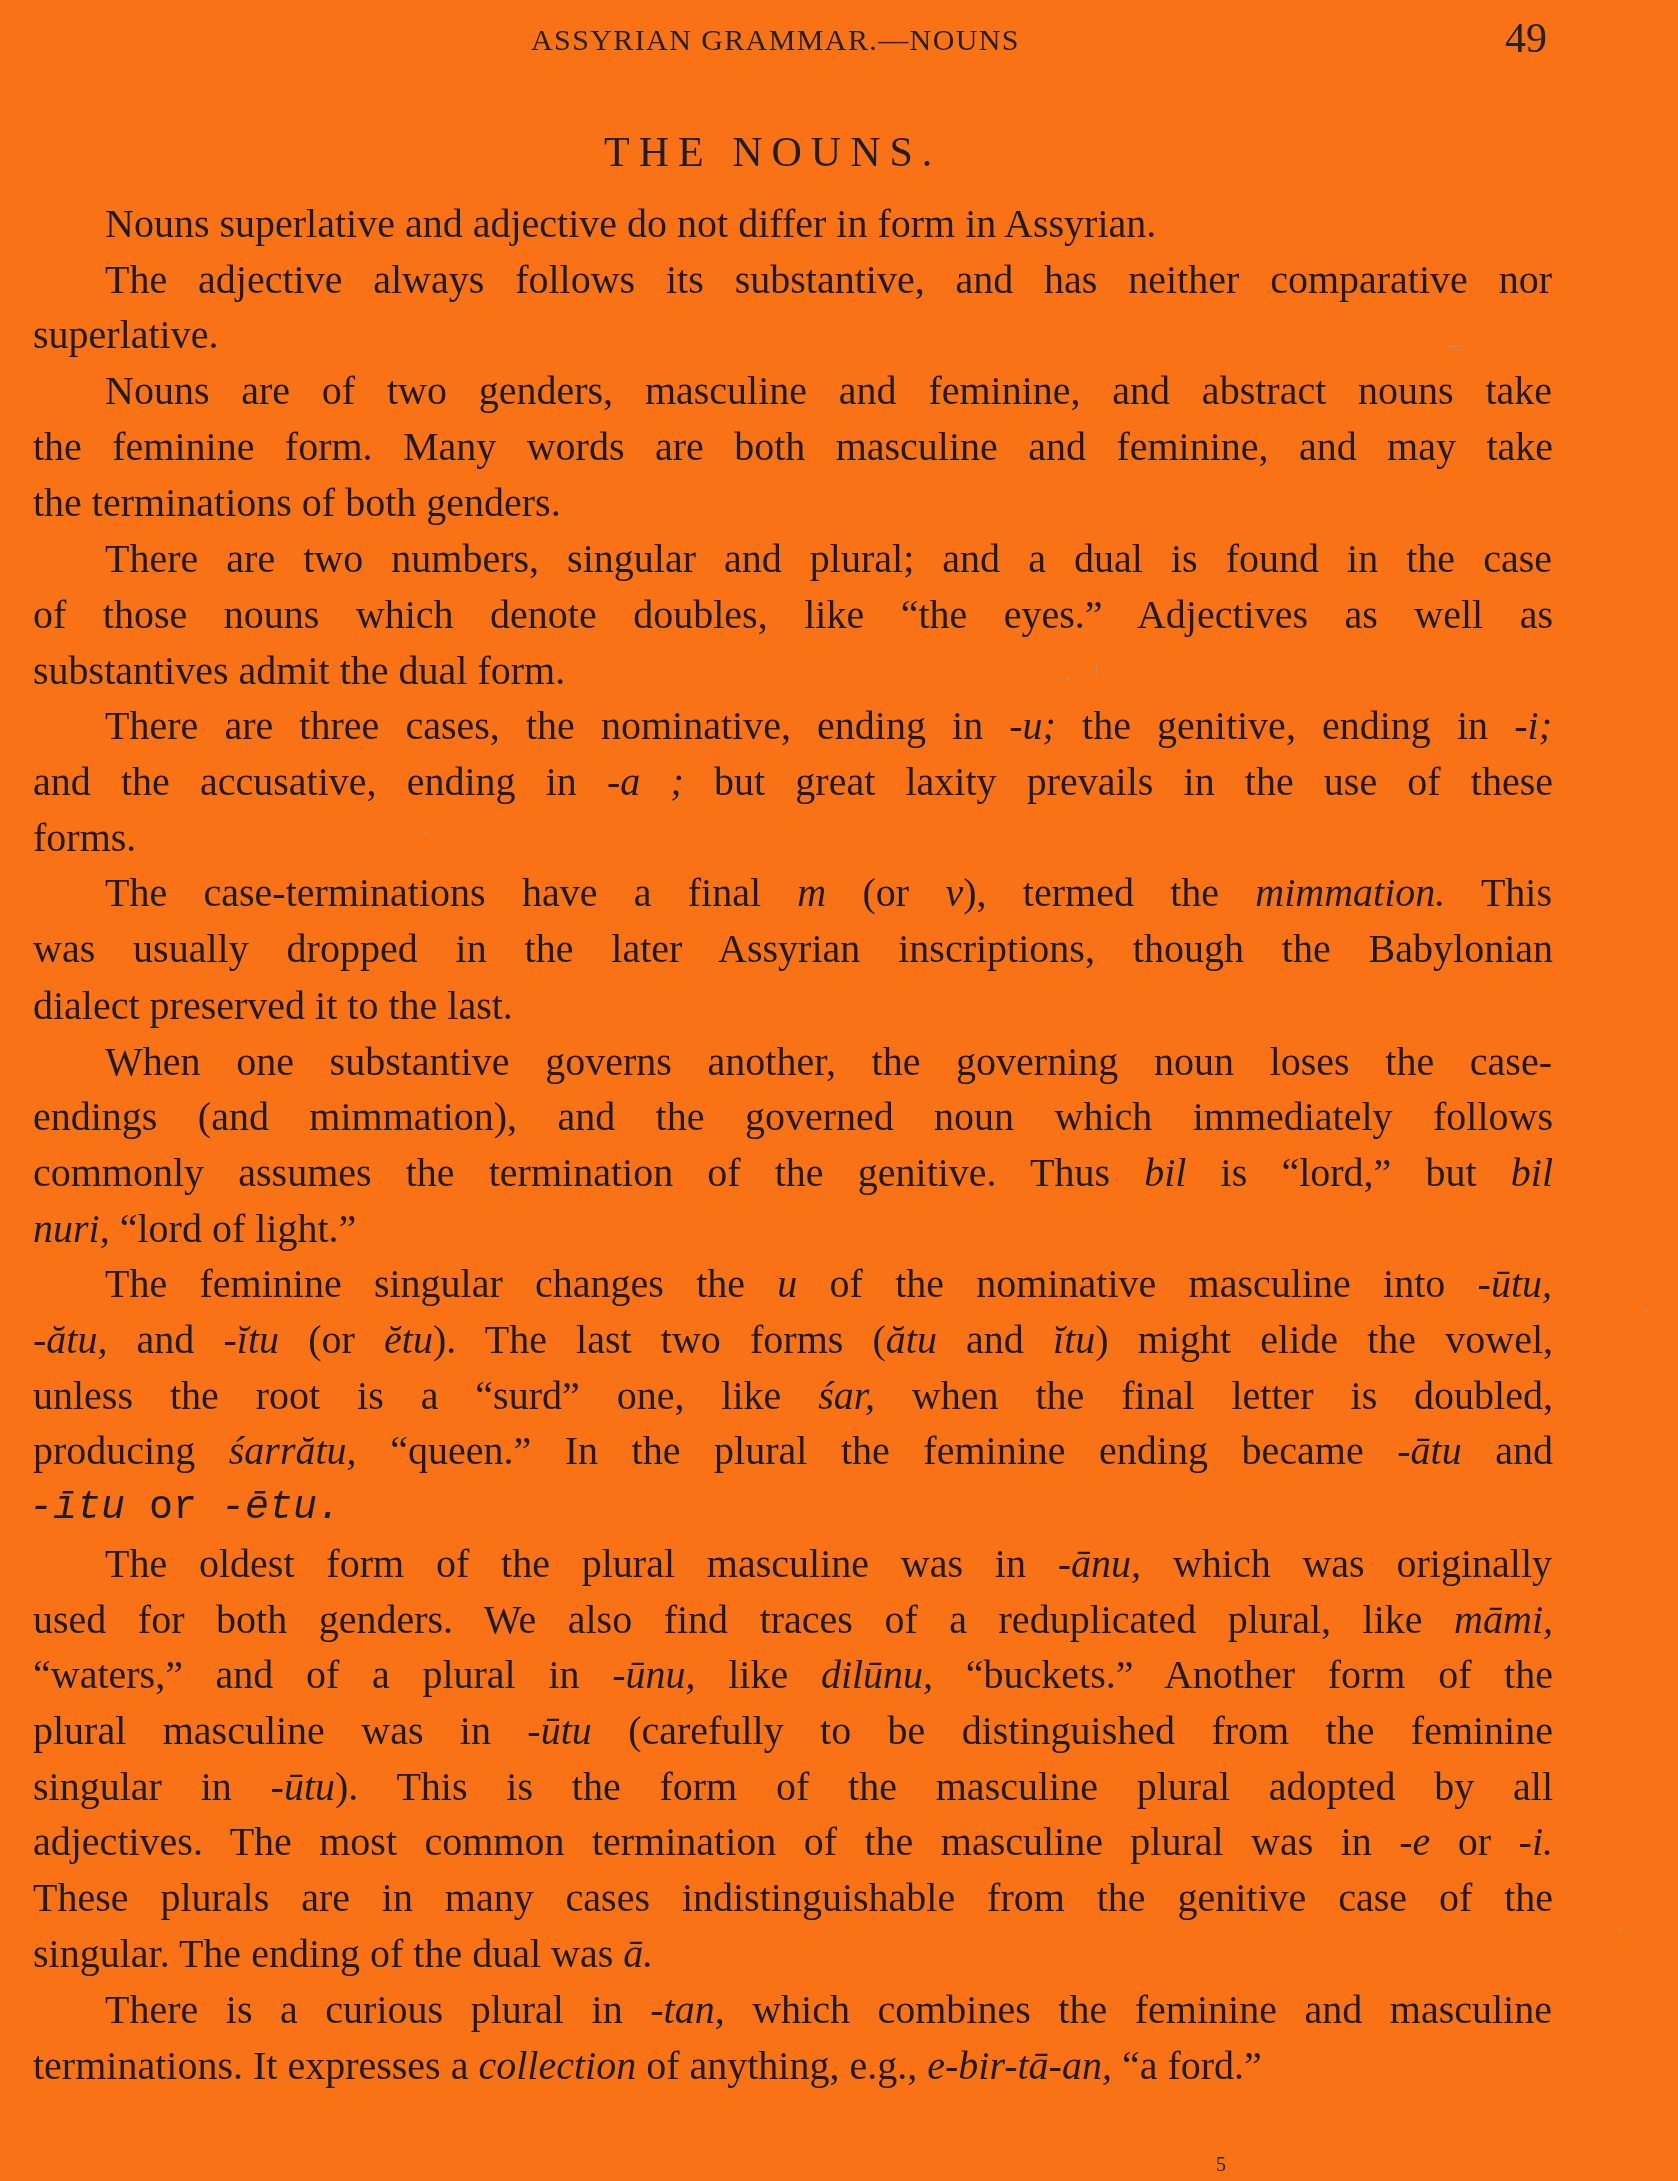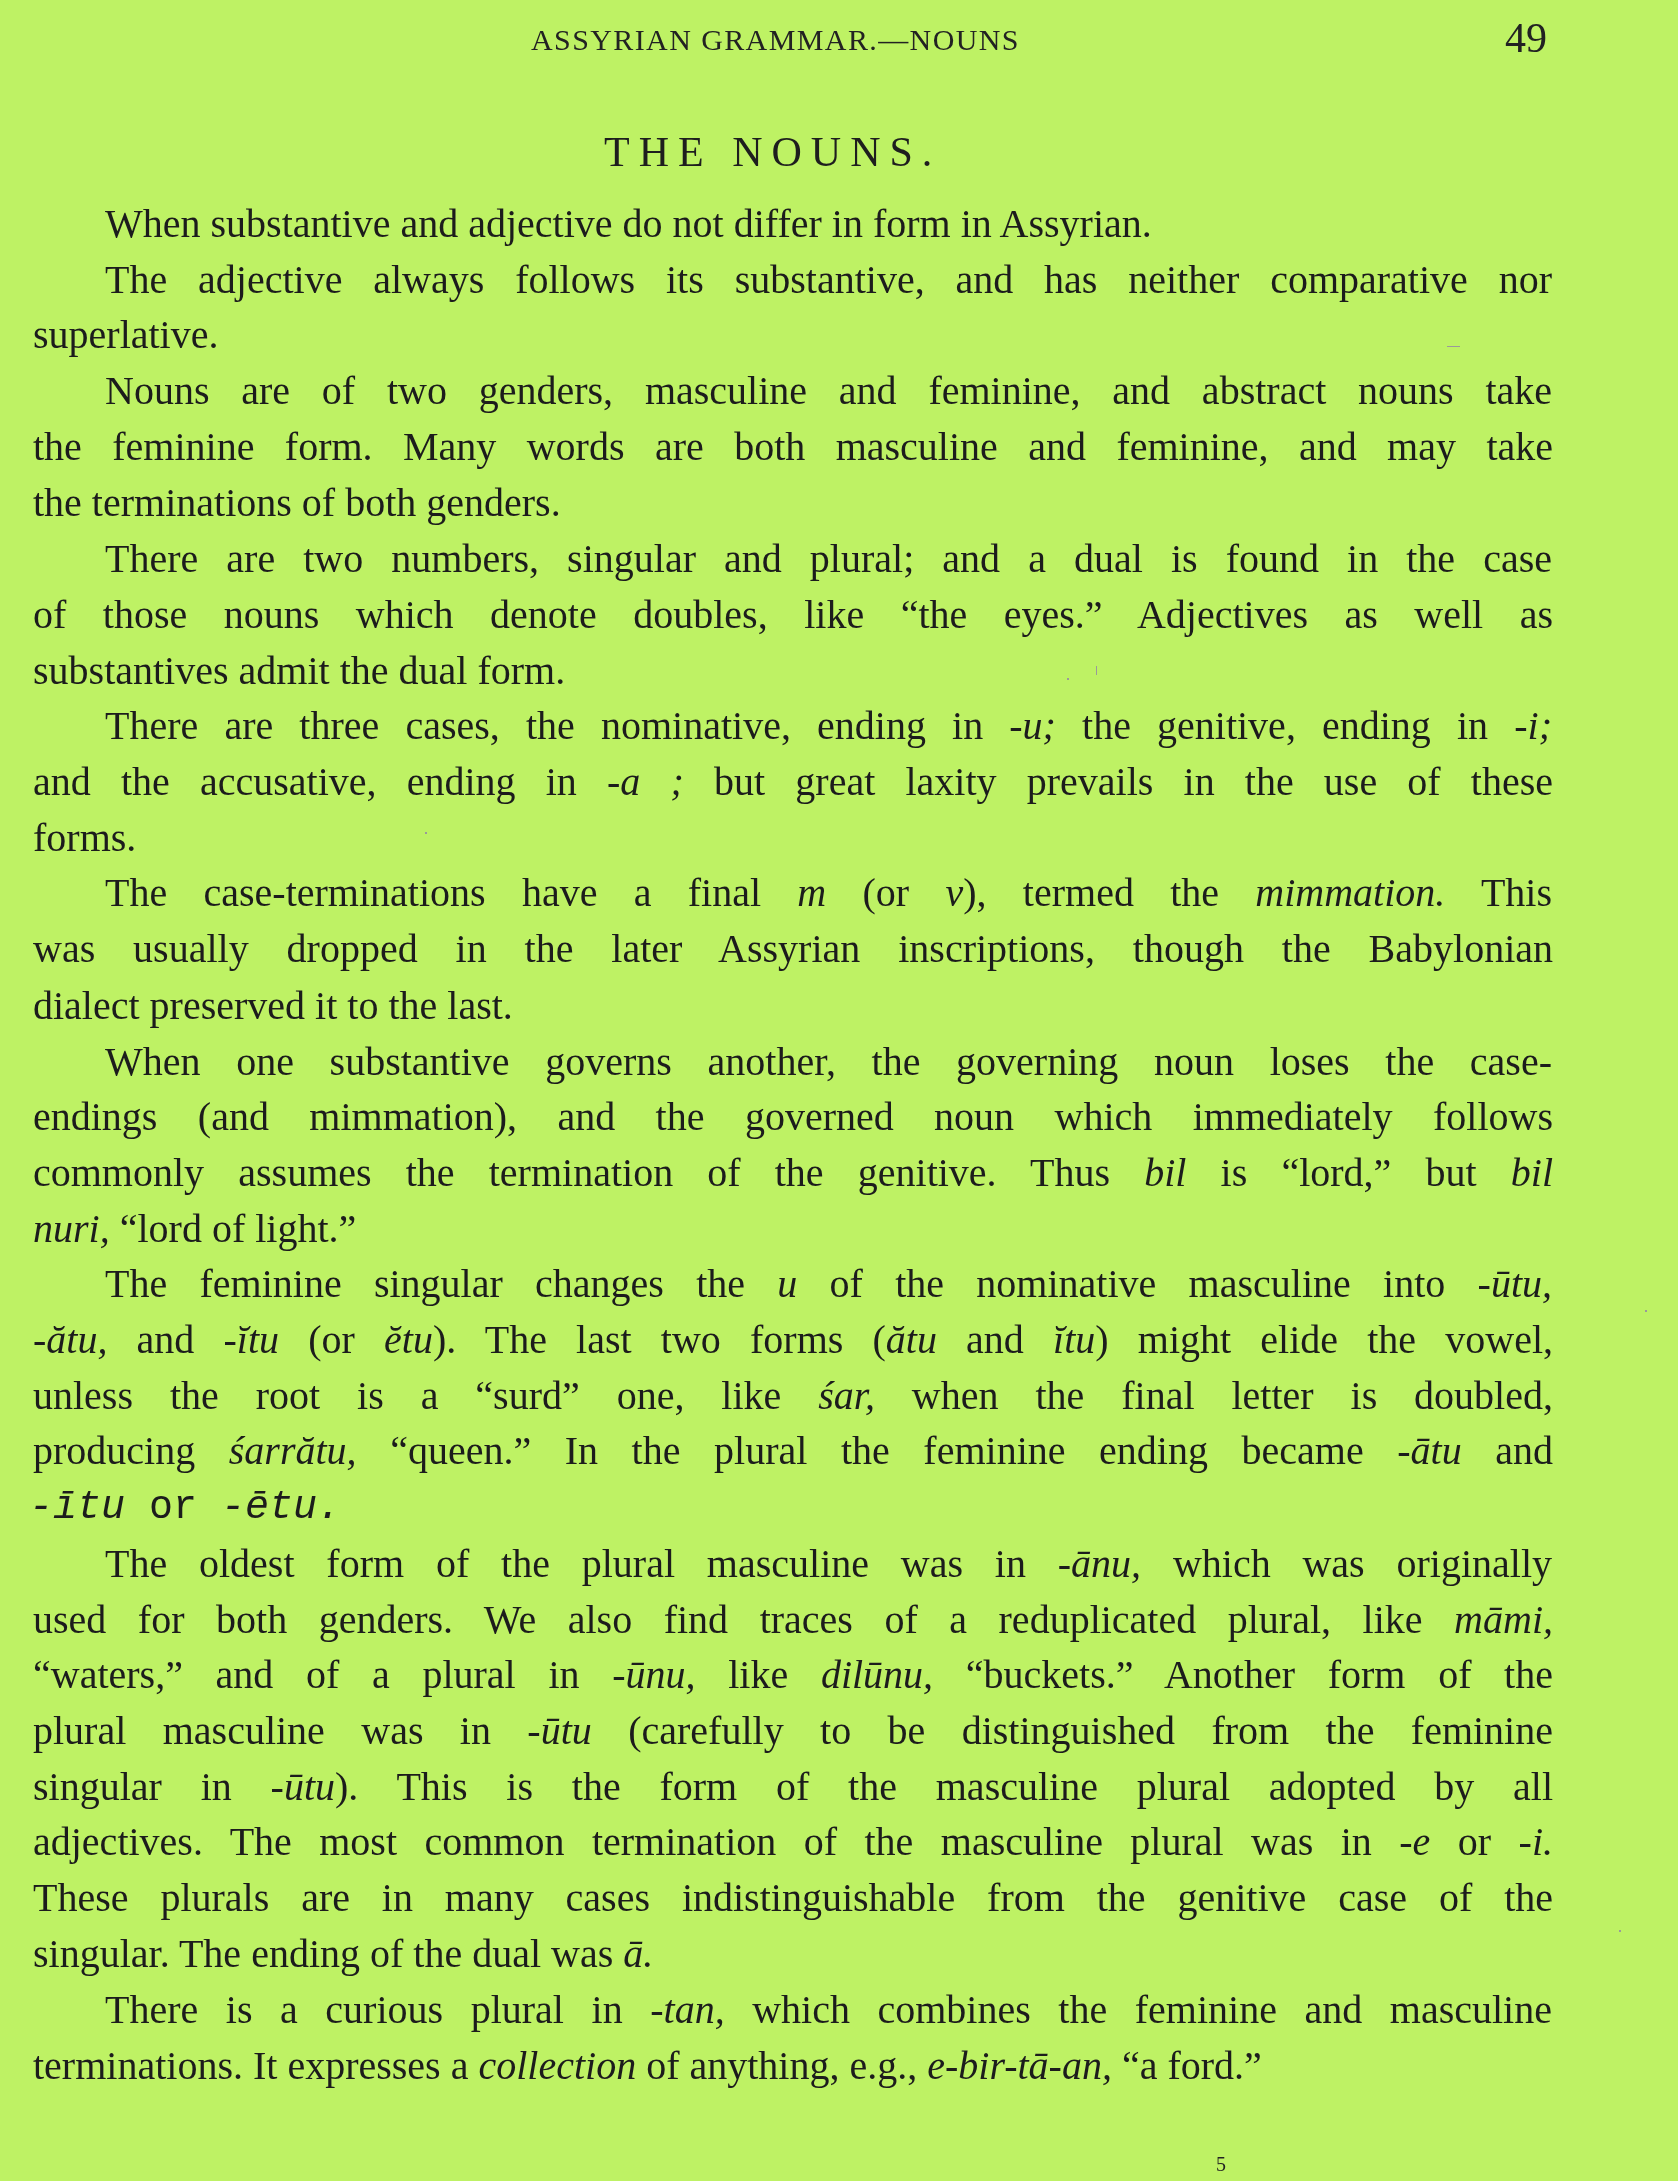--- a/index.html
+++ b/index.html
@@ -13,21 +13,21 @@
     position: relative;
     overflow: hidden;
     color: #1a1a1a;
     font-family: "Liberation Serif", "DejaVu Serif", serif;
   }
   .page {
     position: absolute;
     left: 0; top: 0;
     width: 1679px;
     height: 2182px;
-    background: #bef264;
+    background: #f97316;
   }
   .running-head {
     position: absolute;
     left: 531px;
     top: 22px;
     width: 507px;
     font-size: 30px;
     line-height: 36px;
     letter-spacing: 1.4px;
     white-space: nowrap;
@@ -90,21 +90,21 @@
 </head>
 <body>
 
 <div class="page">
   <div class="running-head">ASSYRIAN GRAMMAR.—NOUNS</div>
   <div class="page-number">49</div>
   <div class="chapter-title">THE NOUNS.</div>
 
   <div id="body-text">
       <div>
-        <div class="line short" style="left: 105px; top: 200px;"><span>When substantive and adjective do not differ in form in Assyrian.</span></div>
+        <div class="line short" style="left: 105px; top: 200px;"><span>Nouns superlative and adjective do not differ in form in Assyrian.</span></div>
       </div>
       <div>
         <div class="line full" style="left: 105px; top: 256px; width: 1447px;"><span>The adjective always follows its substantive, and has neither comparative nor</span></div>
         <div class="line short" style="left: 33px; top: 311px;"><span>superlative.</span></div>
       </div>
       <div>
         <div class="line full" style="left: 105px; top: 367px; width: 1447px;"><span>Nouns are of two genders, masculine and feminine, and abstract nouns take</span></div>
         <div class="line full" style="left: 33px; top: 423px; width: 1520px;"><span>the feminine form.  Many words are both masculine and feminine, and may take</span></div>
         <div class="line short" style="left: 33px; top: 479px;"><span>the terminations of both genders.</span></div>
       </div>

